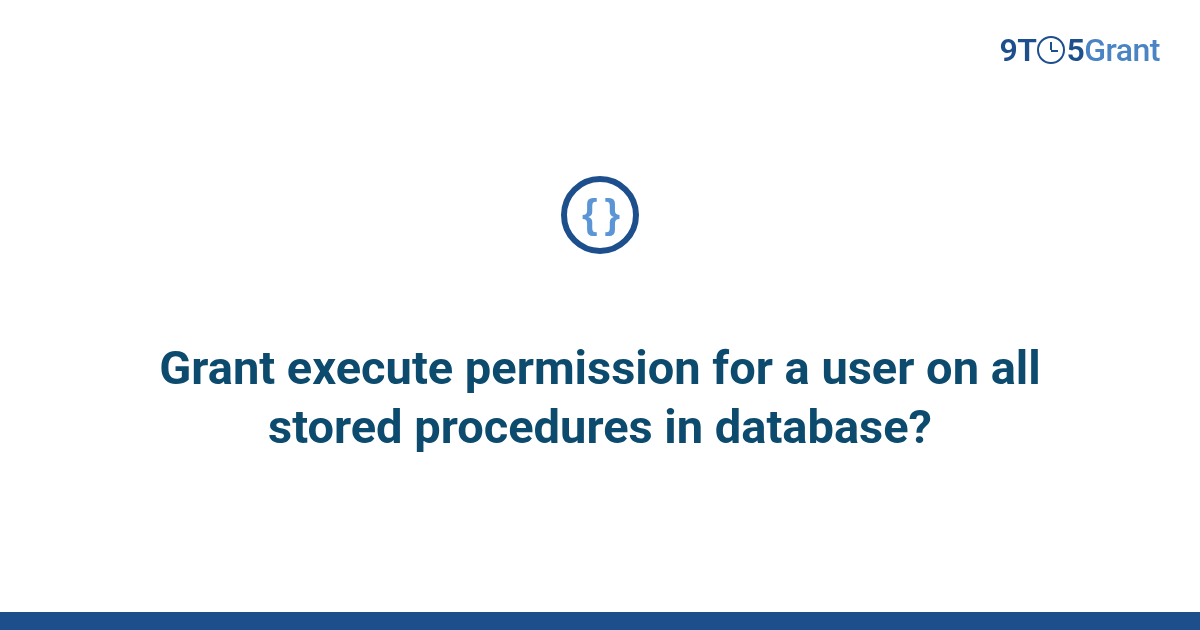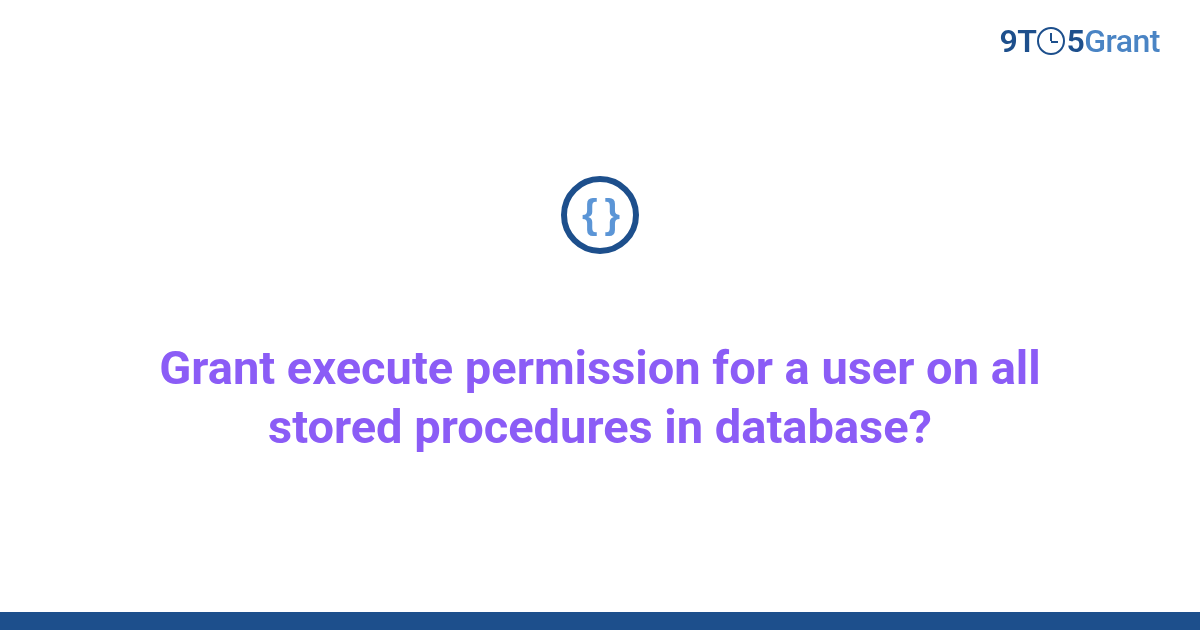--- a/index.html
+++ b/index.html
@@ -10,21 +10,21 @@
     body {
       width: 1200px;
       height: 630px;
       background: #ffffff;
       font-family: -apple-system, BlinkMacSystemFont, "Segoe UI", Roboto, Helvetica, Arial, sans-serif;
       position: relative;
       overflow: hidden;
     }
     .header {
       position: absolute;
-      top: 22px;
+      top: 31px;
       right: 40px;
     }
     .logo {
       font-size: 32px;
       font-weight: 600;
       letter-spacing: -0.5px;
       display: inline-flex;
       align-items: center;
     }
     .logo-9t { color: #1d4f8c; }
@@ -88,21 +88,21 @@
       font-size: 40px;
       font-weight: 700;
       color: #5b95d6;
       font-family: "Segoe UI", Arial, sans-serif;
       letter-spacing: -2px;
     }
     .question-title {
       font-size: 47px;
       line-height: 1.25;
       font-weight: 700;
-      color: #8b5cf6;
+      color: #0c4a6e;
       text-align: center;
       max-width: 980px;
       margin-top: 37px;
     }
     .footer-bar {
       position: absolute;
       bottom: 0;
       left: 0;
       right: 0;
       height: 18px;

